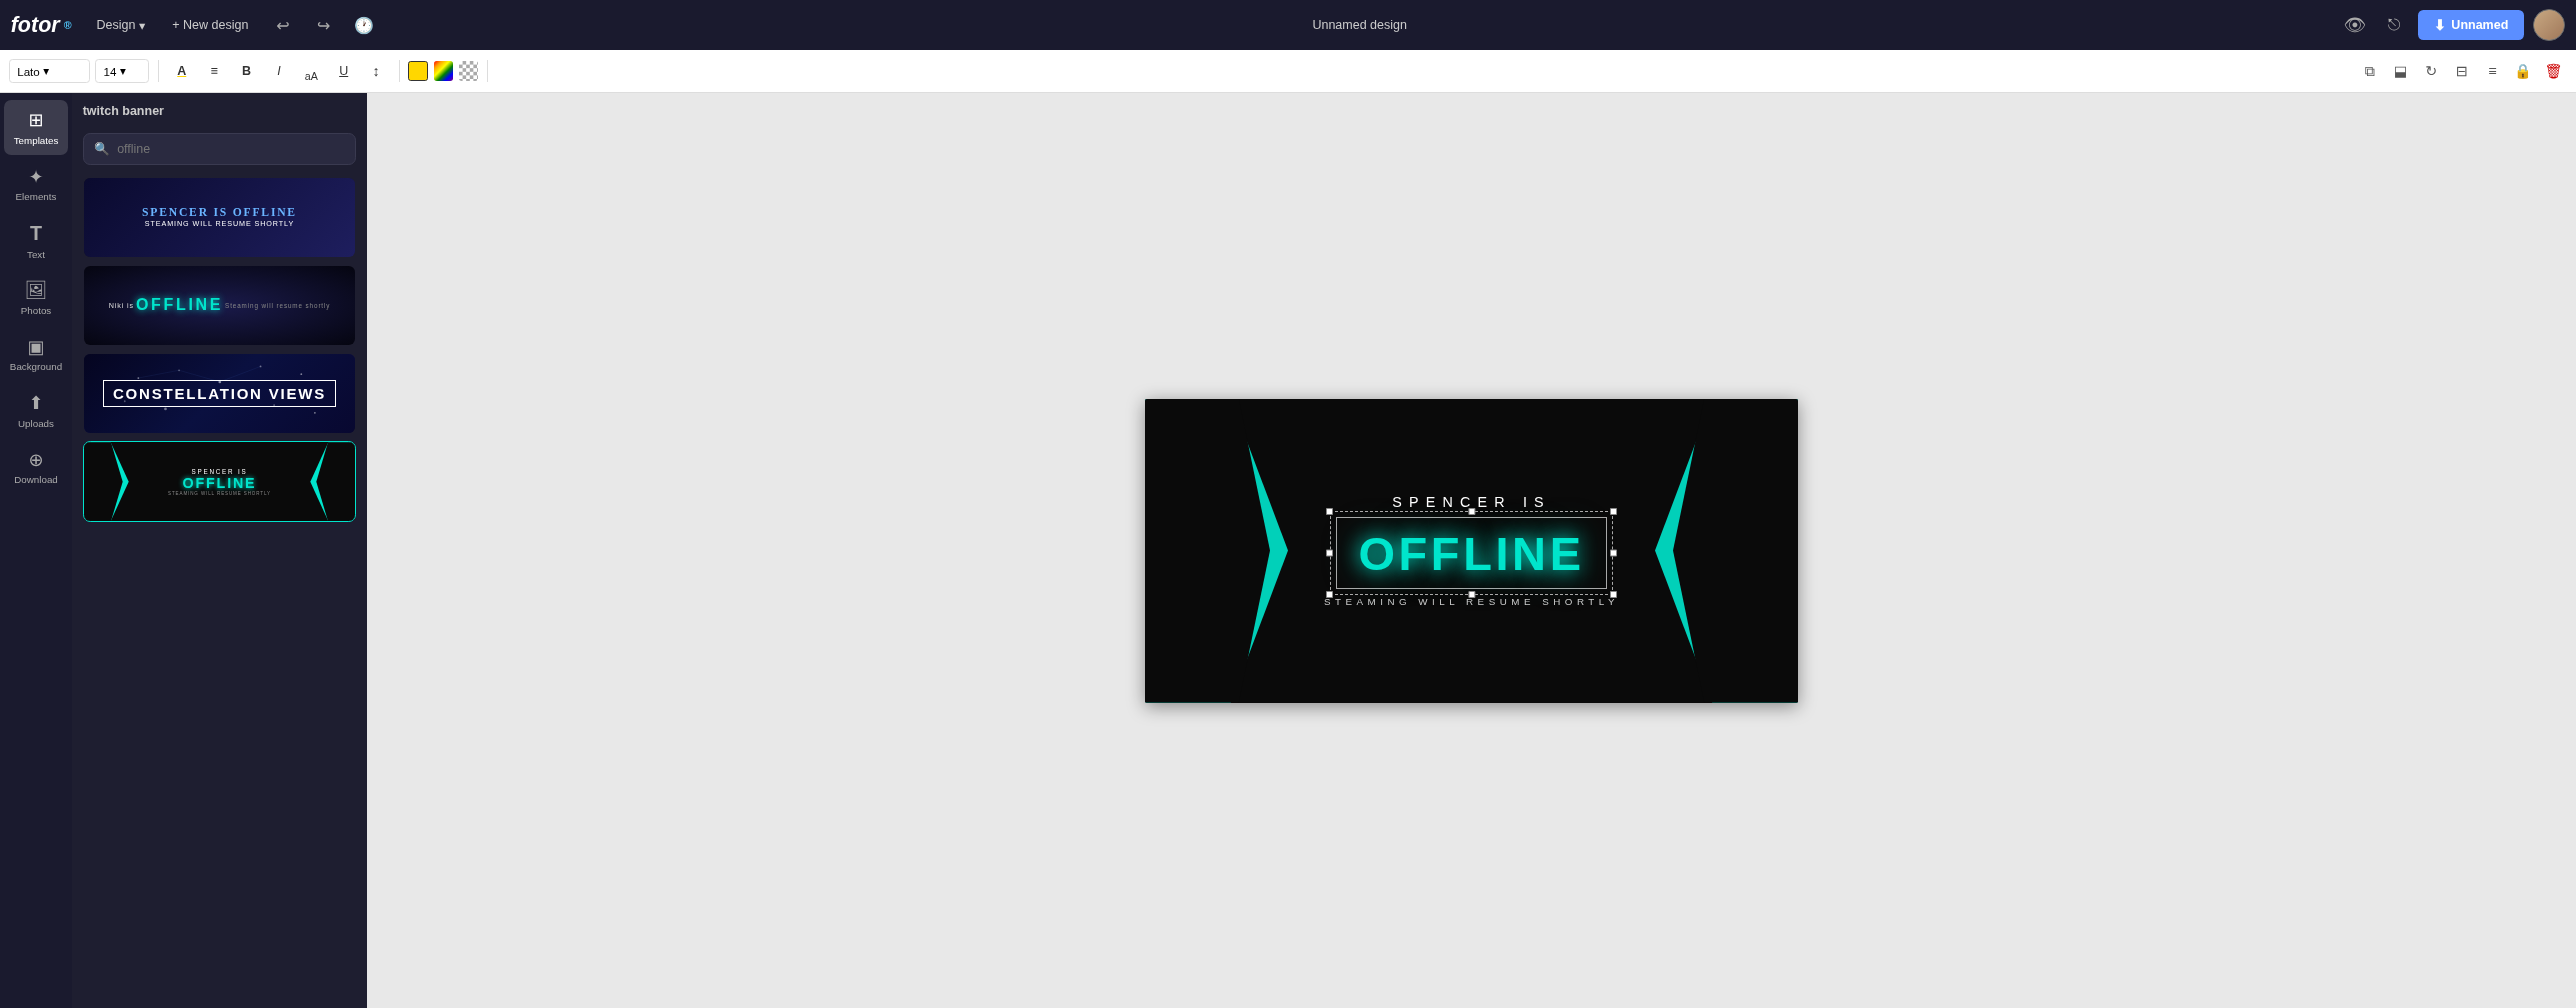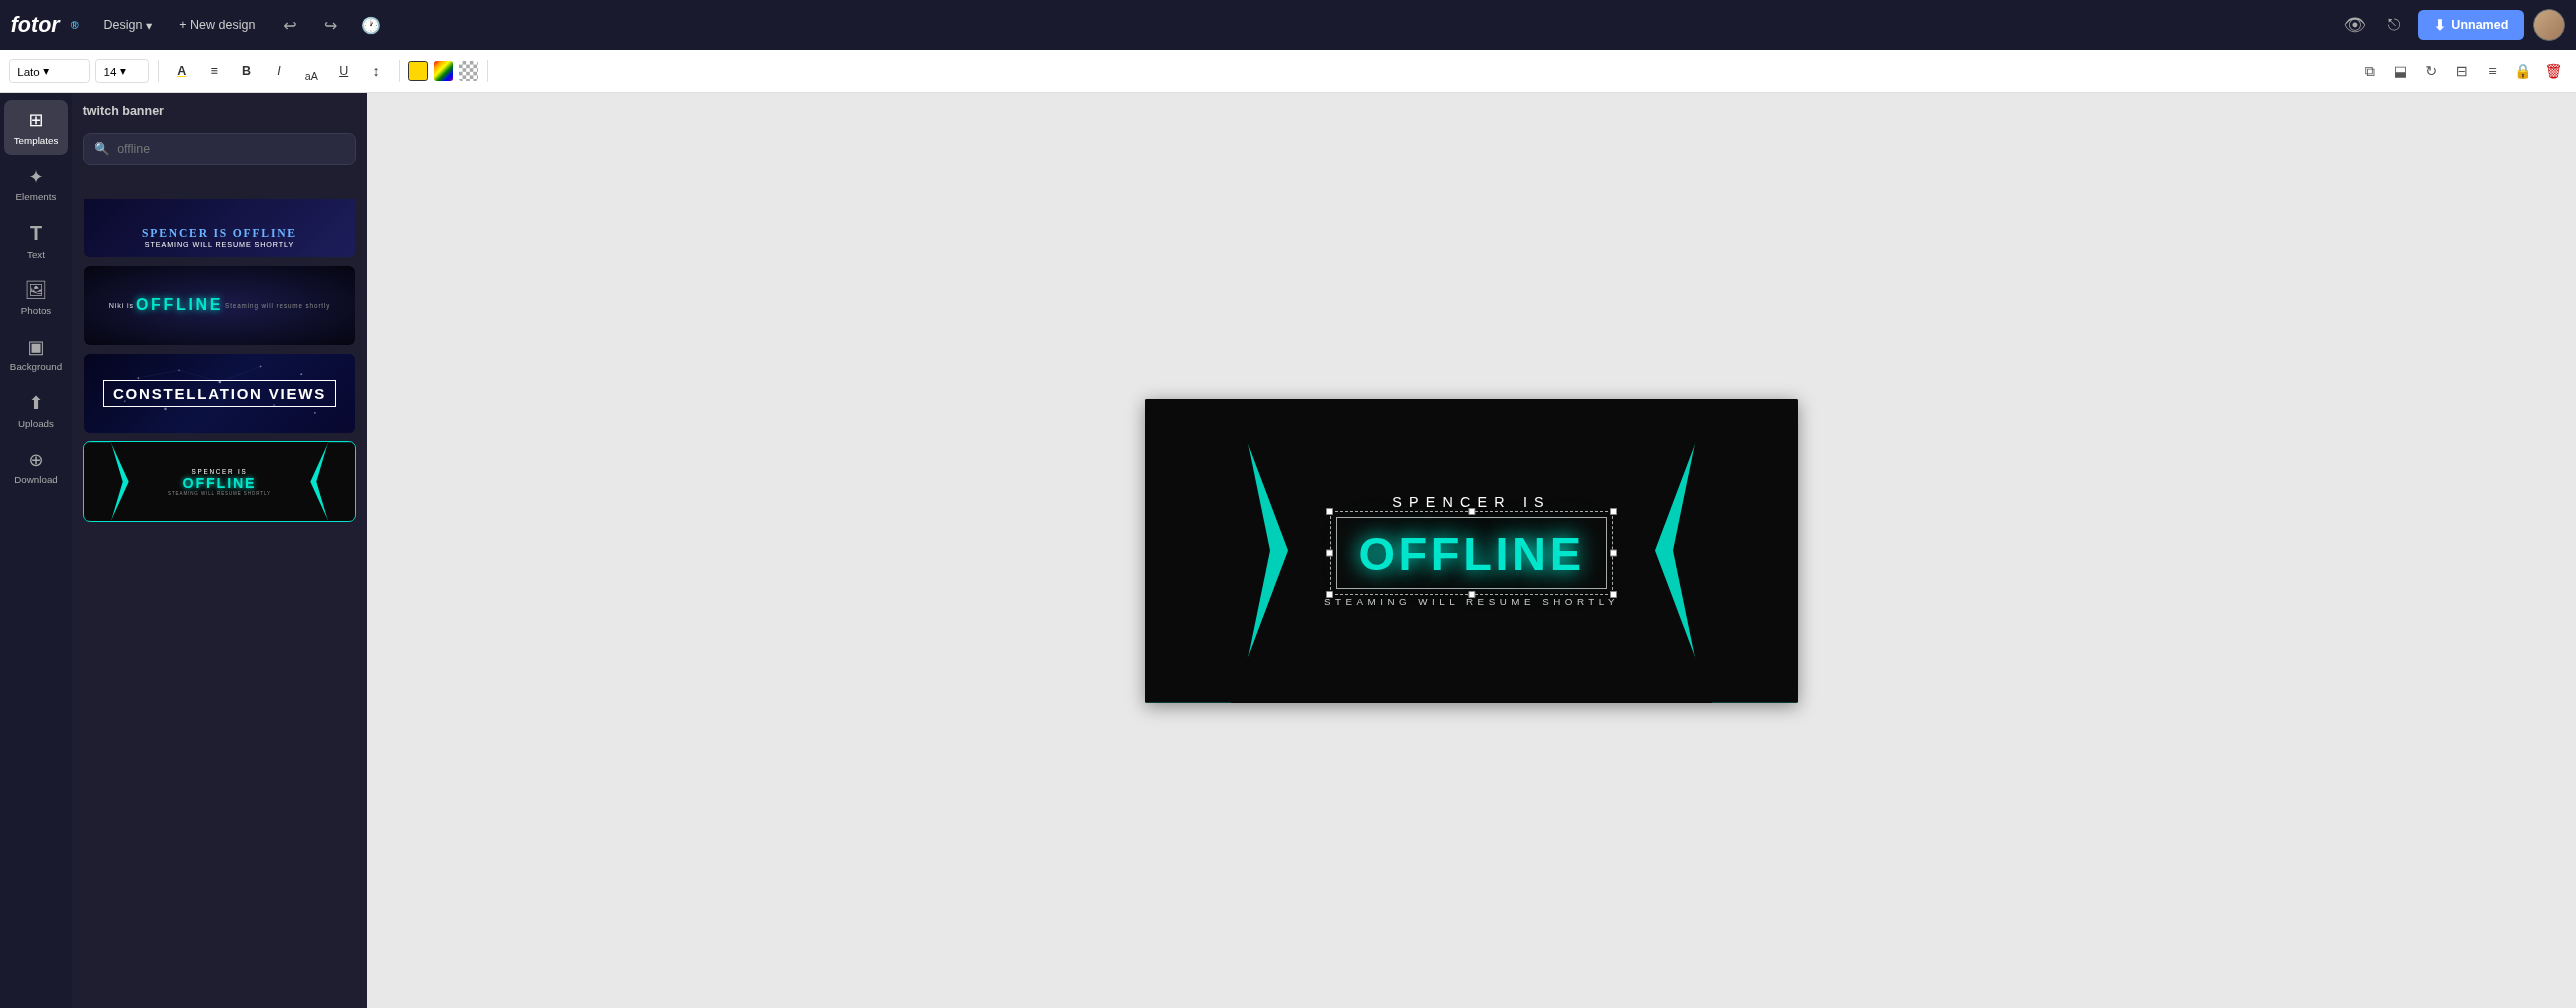--- a/index.html
+++ b/index.html
@@ -10,21 +10,21 @@
       background: #1a1a2e;
       display: flex;
       align-items: center;
       height: 50px;
       padding: 0 10.7px;
       gap: 10.7px;
       z-index: 100;
       flex-shrink: 0;
     }
     .logo {
-      display: flex; align-items: center; gap: 11px;
+      display: flex; align-items: center; gap: 4px;
       color: white; font-size: 19.7px; font-weight: bold; margin-right: 7.2px;
     }
     .nav-design-btn {
       background: none; border: none; color: #ccc; cursor: pointer;
       display: flex; align-items: center; gap: 3.6px; font-size: 12.5px; padding: 3.6px 7.2px; border-radius: 3.6px;
     }
     .nav-new-design-btn {
       background: none; border: none; color: #ccc; cursor: pointer;
       display: flex; align-items: center; gap: 5.4px; font-size: 12.5px; padding: 3.6px 9px; border-radius: 3.6px;
     }
@@ -155,21 +155,20 @@
     .template-thumb.selected { border-color: #00e5cc; }
     .template-inner {
       width: 100%; height: 100%;
       display: flex; align-items: center; justify-content: center;
       position: relative; overflow: hidden;
     }
 
     
     .tpl1 {
       background: linear-gradient(135deg, #0d0d1a 0%, #1a1a3e 100%);
-      margin-top: 21px;
     }
     .tpl1-text-main { color: #6ab4ff; font-size: 11.6px; font-weight: bold; letter-spacing: 1.8px; font-family: serif; }
     .tpl1-text-sub { color: white; font-size: 7.2px; letter-spacing: 0.9px; }
 
     
     .tpl2 {
       background: radial-gradient(ellipse at center, #1a1a4a 0%, #050510 100%);
     }
     .tpl2-name { color: #ddd; font-size: 7.2px; letter-spacing: 0.9px; }
     .tpl2-offline { color: #00e5cc; font-size: 16px; font-weight: 900; letter-spacing: 2.7px; font-family: 'Impact', sans-serif; text-shadow: 0 0 7.2px #00e5cc; }
@@ -307,20 +306,21 @@
   <button class="nav-design-btn">
     <span>Design</span>
     <span>▾</span>
   </button>
   <button class="nav-new-design-btn">
     <span>+ New design</span>
   </button>
   <button class="nav-icon-btn" title="Undo">↩</button>
   <button class="nav-icon-btn" title="Redo">↪</button>
   <button class="nav-icon-btn" title="History">🕐</button>
+  <span class="nav-title">Unnamed design</span>
   <div class="nav-right">
     <button class="nav-icon-btn" title="Preview" style="color:#aaa; font-size:18px;">👁</button>
     <button class="nav-icon-btn" title="Share" style="color:#aaa; font-size:16px;">⎋</button>
     <button class="download-btn">
       <span style="font-size:14.3px;">⬇</span>
       <span>Unnamed</span>
     </button>
     <div class="avatar">
       <div class="avatar-img"></div>
     </div>

